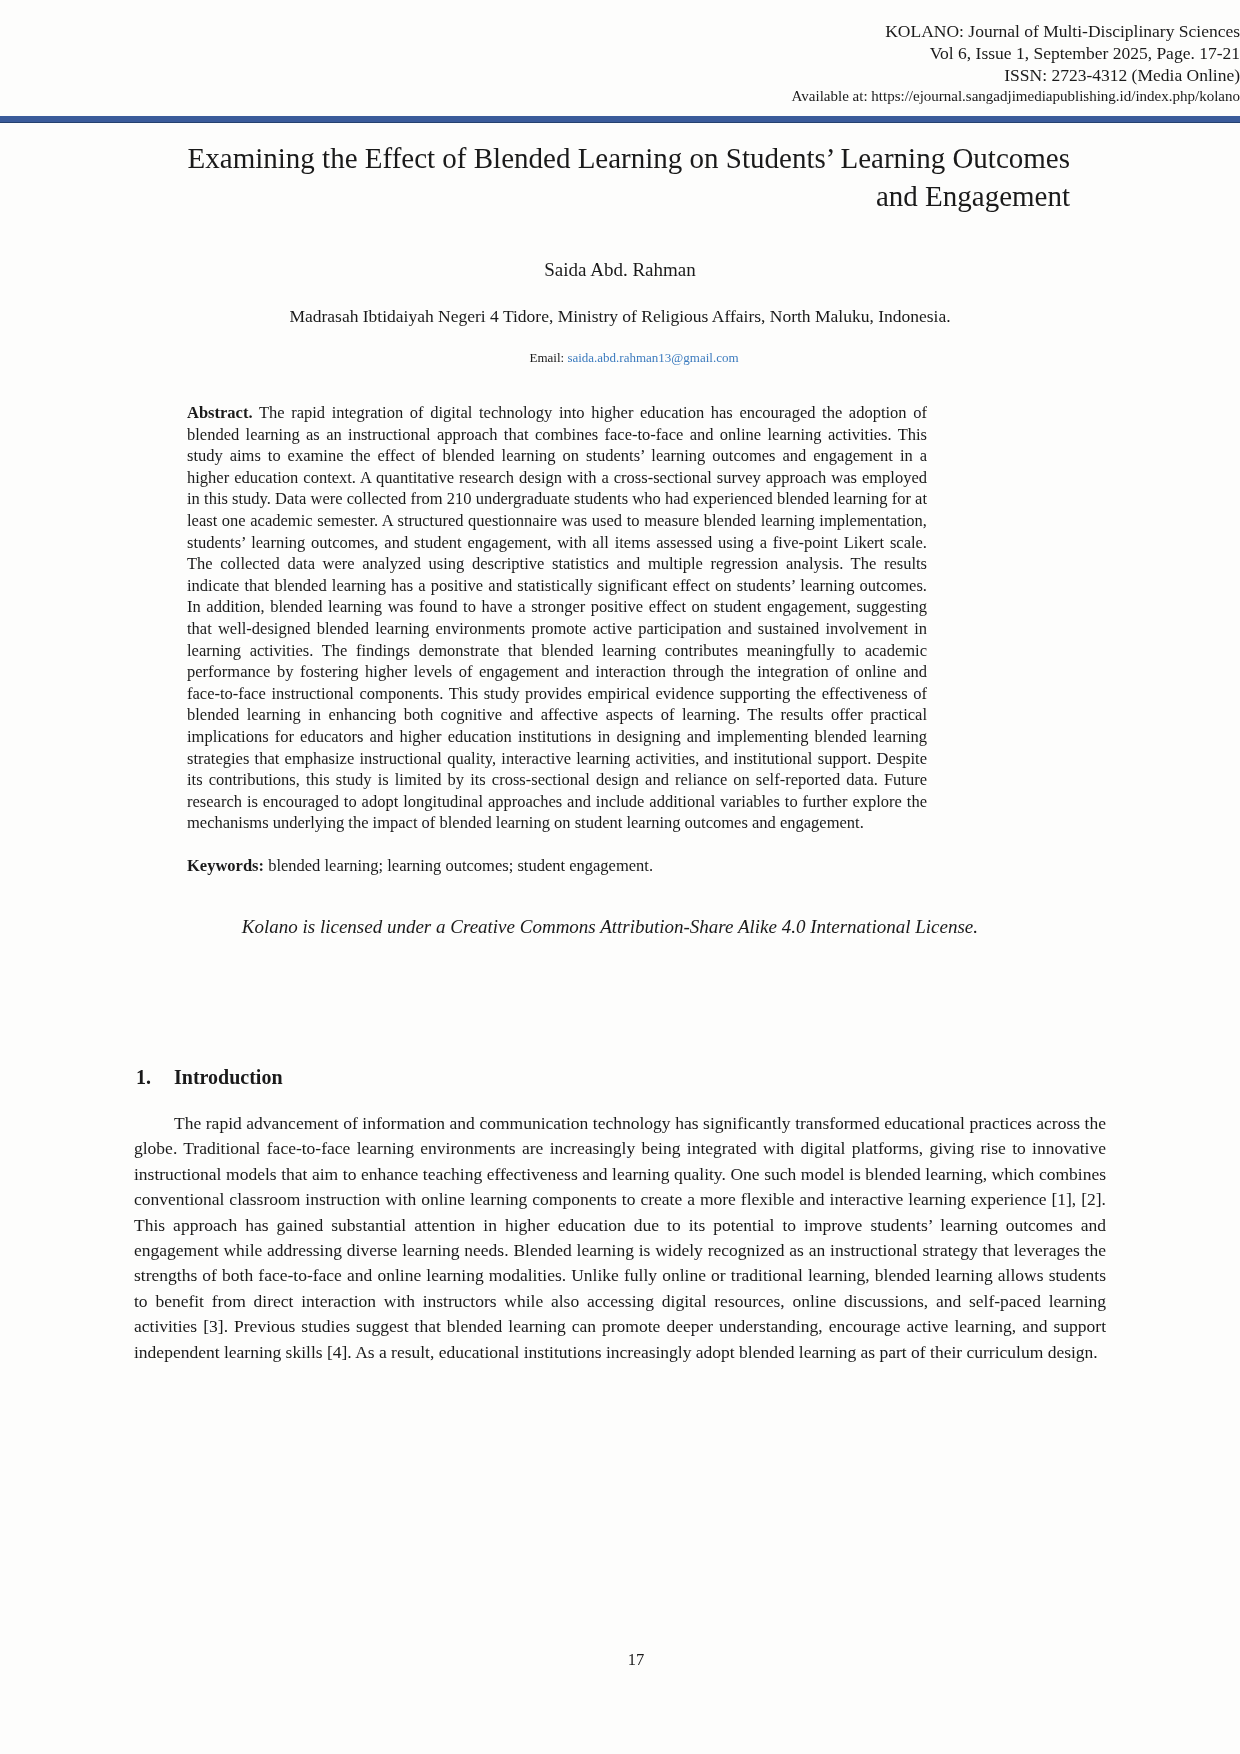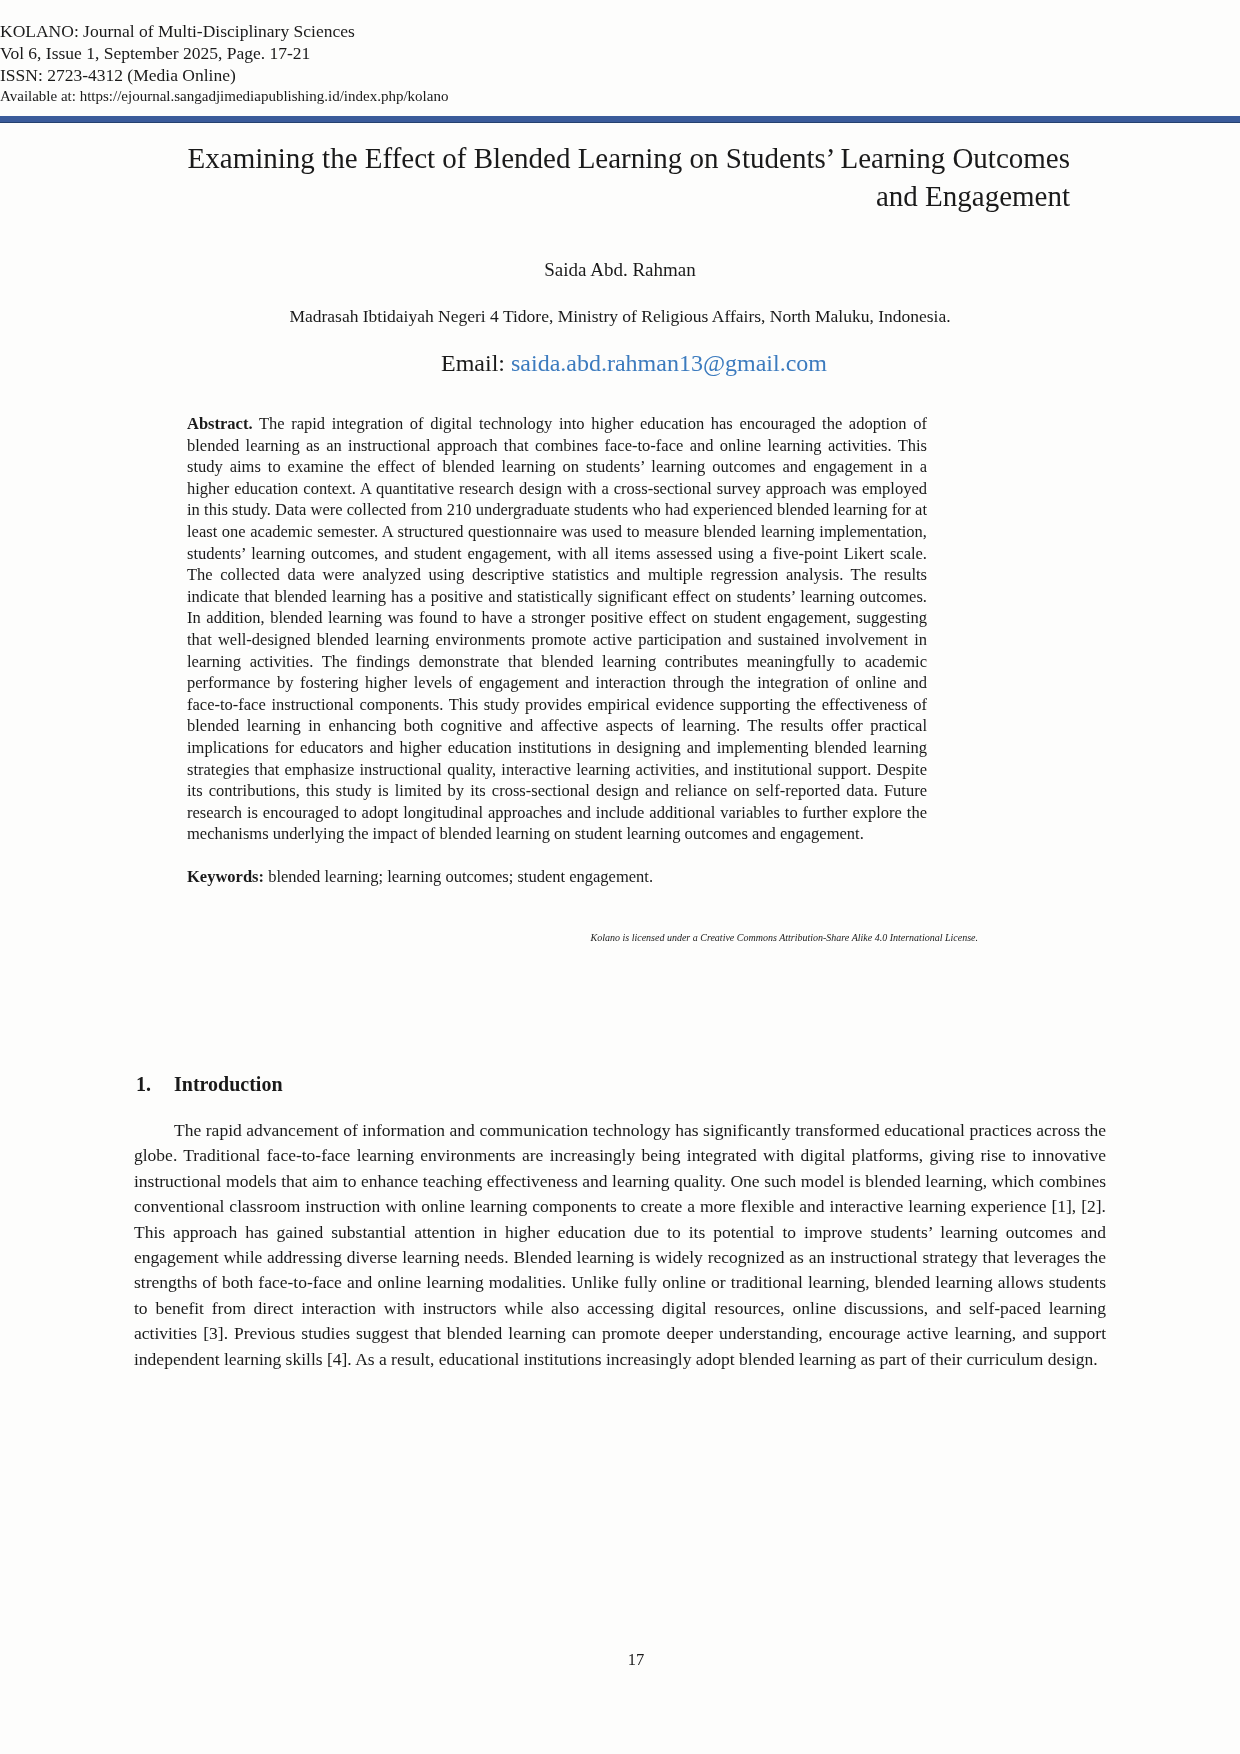--- a/index.html
+++ b/index.html
@@ -6,50 +6,50 @@
   .page{
     position:relative;
     width:1240px;height:1754px;
     margin:0 auto;
     background:#fdfdfc;
     font-family:"Liberation Serif","DejaVu Serif",serif;
     color:#1a1a1a;
     overflow:hidden;
   }
   
-  .journal-header{padding-top:20px;text-align:left;}
+  .journal-header{padding-top:20px;text-align:right;}
   .jh-line{font-size:17.5px;line-height:22px;}
   .jh-small{font-size:15px;line-height:21px;}
   .header-rule{
     margin-top:9px;height:6px;width:100%;
     background:#3a5b9a;border-bottom:1px solid #24406e;
   }
   
   .paper-title{
     margin:16px auto 0 auto;max-width:900px;
     font-size:29px;line-height:38px;font-weight:normal;
     text-align:right;
   }
   .author{margin-top:44px;text-align:center;font-size:19px;}
   .affiliation{margin-top:25px;text-align:center;font-size:17.5px;}
-  .email-line{margin-top:23px;text-align:center;font-size:24px;padding-left:28px;}
+  .email-line{margin-top:23px;text-align:center;font-size:13px;padding-left:28px;}
   .email-link{color:#3c7bbe;text-decoration:none;cursor:pointer;}
   
   .abstract{
     margin:36px 313px 0 187px;
     font-size:16.5px;line-height:21.6px;
     text-align:justify;
   }
   .keywords{
     margin:22px 313px 0 187px;
     font-size:16.5px;
   }
   
   .license-wrap{margin:40px 262px 0 0;text-align:right;}
-  .license-text{font-size:10px;font-style:italic;text-align:center;}
+  .license-text{font-size:19px;font-style:italic;text-align:center;}
   .badge-wrap{margin:2px 262px 0 0;text-align:right;line-height:0;}
   .badge-wrap svg{display:inline-block;}
   
   .section-heading{
     margin:128px 0 0 136px;
     font-size:20px;font-weight:bold;font-family:Liberation Serif, serif;
   }
   .section-heading .sec-num{display:inline-block;min-width:38px;}
   .intro-paragraph{
     margin:22px 134px 0 134px;

